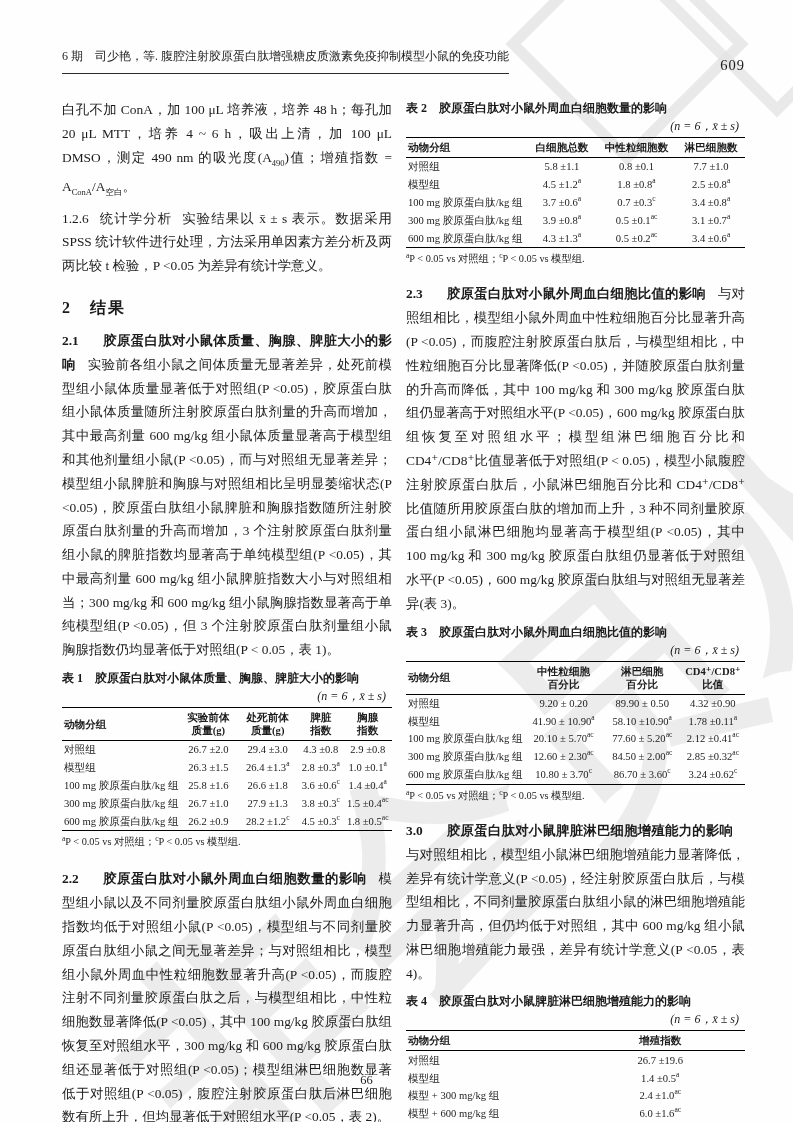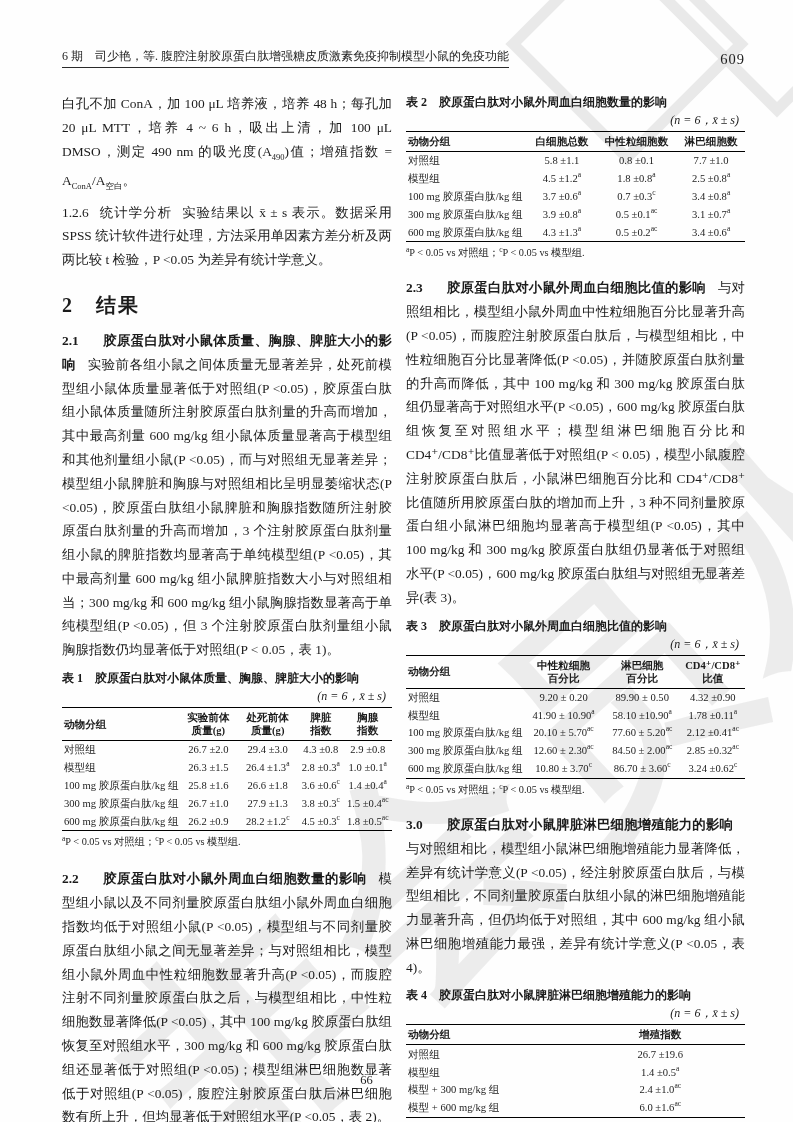--- a/index.html
+++ b/index.html
@@ -9,31 +9,31 @@
   .wm-layer{position:absolute;inset:0;z-index:0;pointer-events:none;}
   .wm-text{position:absolute;left:55px;top:1000px;font-size:235px;font-weight:bold;
            letter-spacing:14px;white-space:nowrap;color:#dcdcdc;opacity:.5;
            transform:rotate(-42deg);transform-origin:0 0;}
   .wm-diamond{position:absolute;border:11px solid #e4e4e4;opacity:.8;transform:rotate(45deg);}
   .wm-d1{top:-42px;right:80px;width:150px;height:150px;}
   .wm-d2{top:-90px;right:-70px;width:150px;height:150px;}
   .content{position:relative;z-index:1;padding:48px 48px 0 62px;}
   
   .rhead{display:flex;justify-content:space-between;align-items:flex-end;font-size:12px;}
-  .rhead-left{border-bottom:1px solid #2a2a2a;padding-bottom:2px;}
+  .rhead-left{border-bottom:1px solid #2a2a2a;padding-bottom:8px;}
   .rhead-right{font-size:14.5px;letter-spacing:1px;}
   
   .cols{display:flex;gap:14px;margin-top:24px;}
   .col-l{width:330px;}
   .col-r{width:339px;}
   p.body{margin:0 0 2px 0;font-size:13.4px;line-height:23.8px;text-align:justify;}
   .sec-num{font-weight:bold;margin-right:24px;}
   .sec-title{font-weight:bold;margin-right:12px;}
   .kai{margin-right:10px;}
-  h2.results{font-size:20px;font-weight:bold;margin:20px 0 10px 0;letter-spacing:2px;}
+  h2.results{font-size:16px;font-weight:bold;margin:20px 0 10px 0;letter-spacing:2px;}
   sub{font-size:8.5px;}
   
   .tblock{margin:8px 0 10px 0;}
   .tcap{font-size:12px;font-weight:bold;margin:2px 0 1px 0;}
   .tsub{font-size:12px;font-style:italic;text-align:right;padding-right:6px;margin-bottom:2px;}
   table{width:100%;border-collapse:collapse;font-size:10.6px;
         border-top:1.6px solid #000;border-bottom:1.6px solid #000;}
   thead th{font-weight:bold;white-space:pre-line;border-bottom:0.9px solid #000;
            padding:3px 1px;text-align:center;line-height:13px;}
   thead th:first-child{text-align:left;padding-left:2px;}

